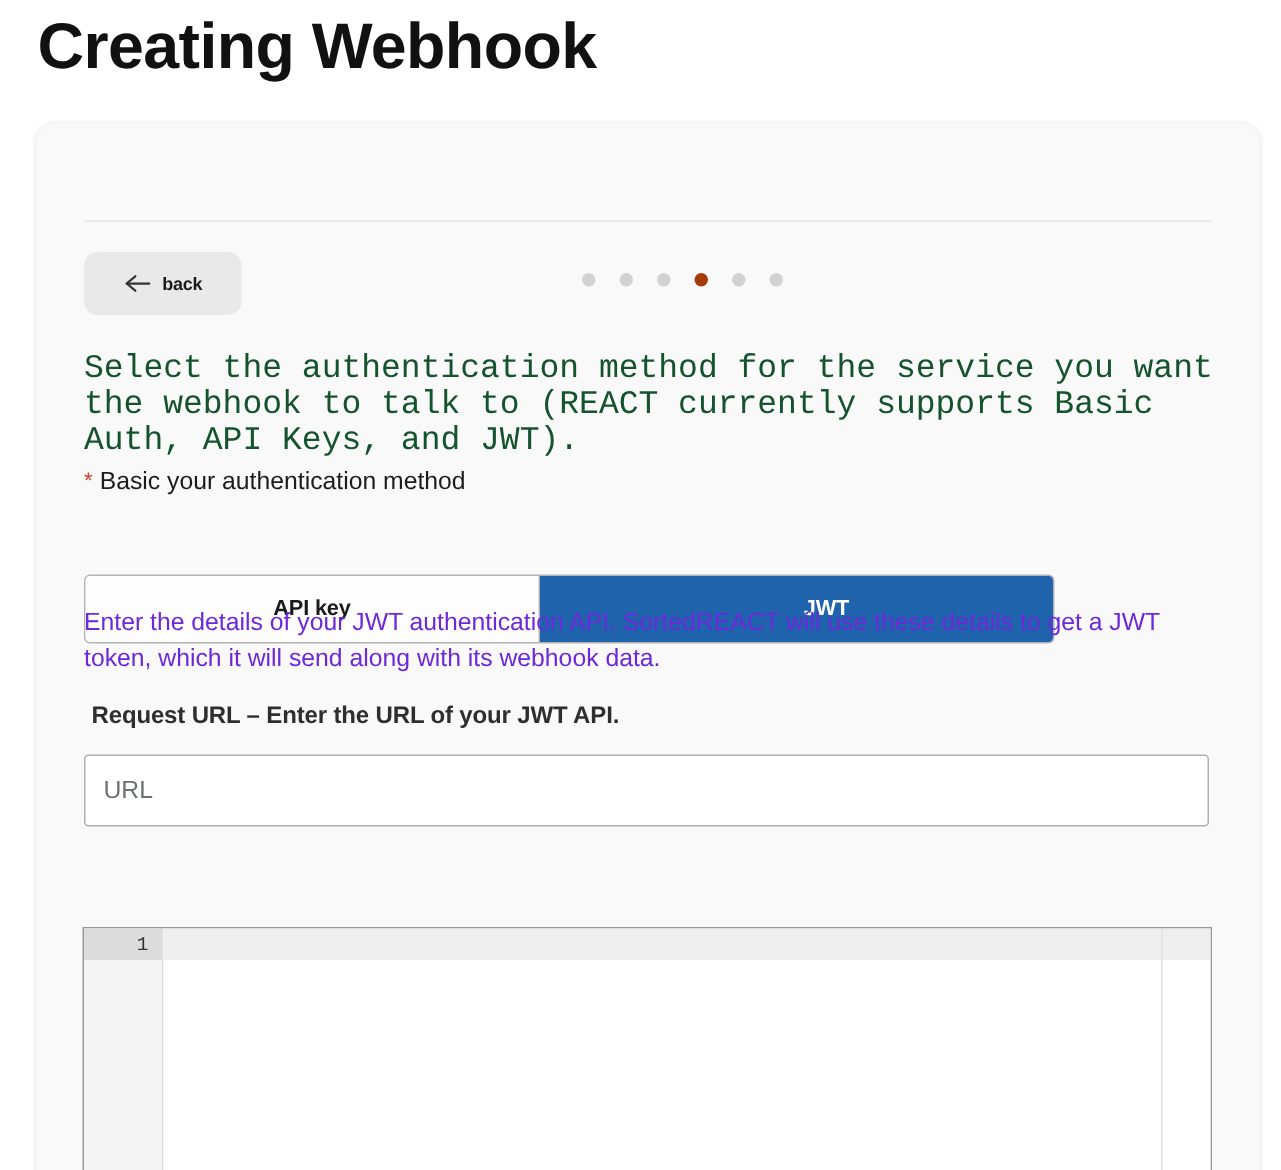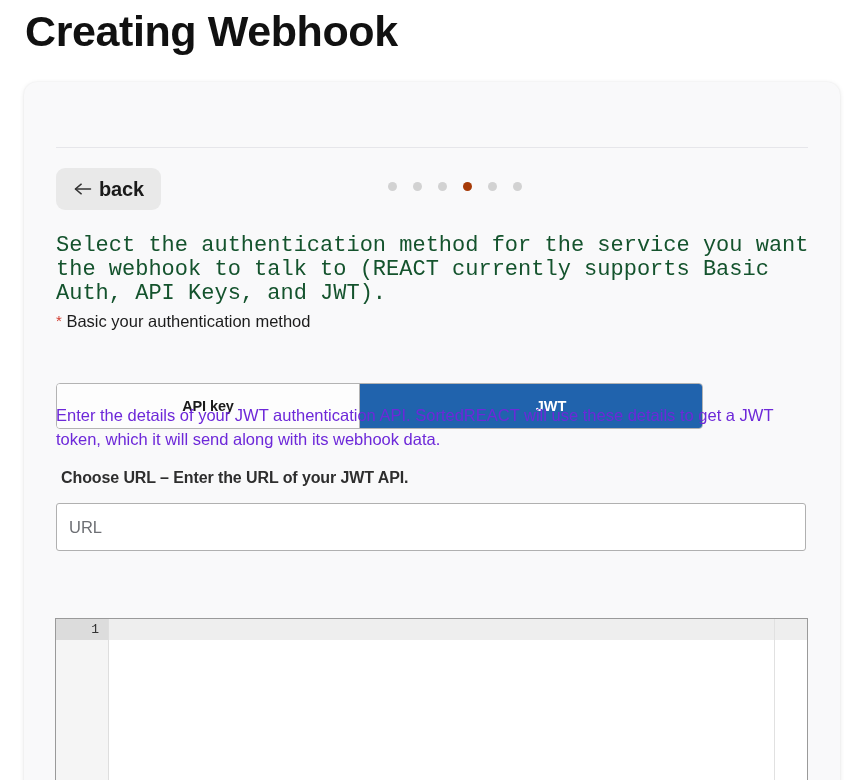--- a/index.html
+++ b/index.html
@@ -92,21 +92,21 @@
   .back-arrow {
     display: inline-block;
     width: 19px;
     height: 16px;
     position: relative;
     top: 0px;
   }
   .back-arrow svg { display: block; }
 
   .back-label {
-    font-size: 20px;
+    font-size: 12px;
     font-weight: bold;
     color: #1a1a1a;
     letter-spacing: -0.2px;
   }
 
   .steps {
     position: absolute;
     left: 332px;
     top: 14px;
     display: flex;
@@ -317,21 +317,21 @@
       <span>Basic your authentication method</span>
     </div>
 
     <div class="segmented">
       <div class="segment">API key</div>
       <div class="segment active">JWT</div>
     </div>
 
     <p class="jwt-desc">Enter the details of your JWT authentication API. SortedREACT will use these details to get a JWT token, which it will send along with its webhook data.</p>
 
-    <div class="sub-label url-label">Choose URL – Enter the URL of your JWT API.</div>
+    <div class="sub-label url-label">Request URL – Enter the URL of your JWT API.</div>
 
     <input class="url-input" type="text" placeholder="URL" style="">
 
 
     <div class="code-editor">
       <div class="editor-gutter">
         <div class="gutter-line active">1</div>
       </div>
       <div class="editor-area">
         <div class="editor-line active"></div>

